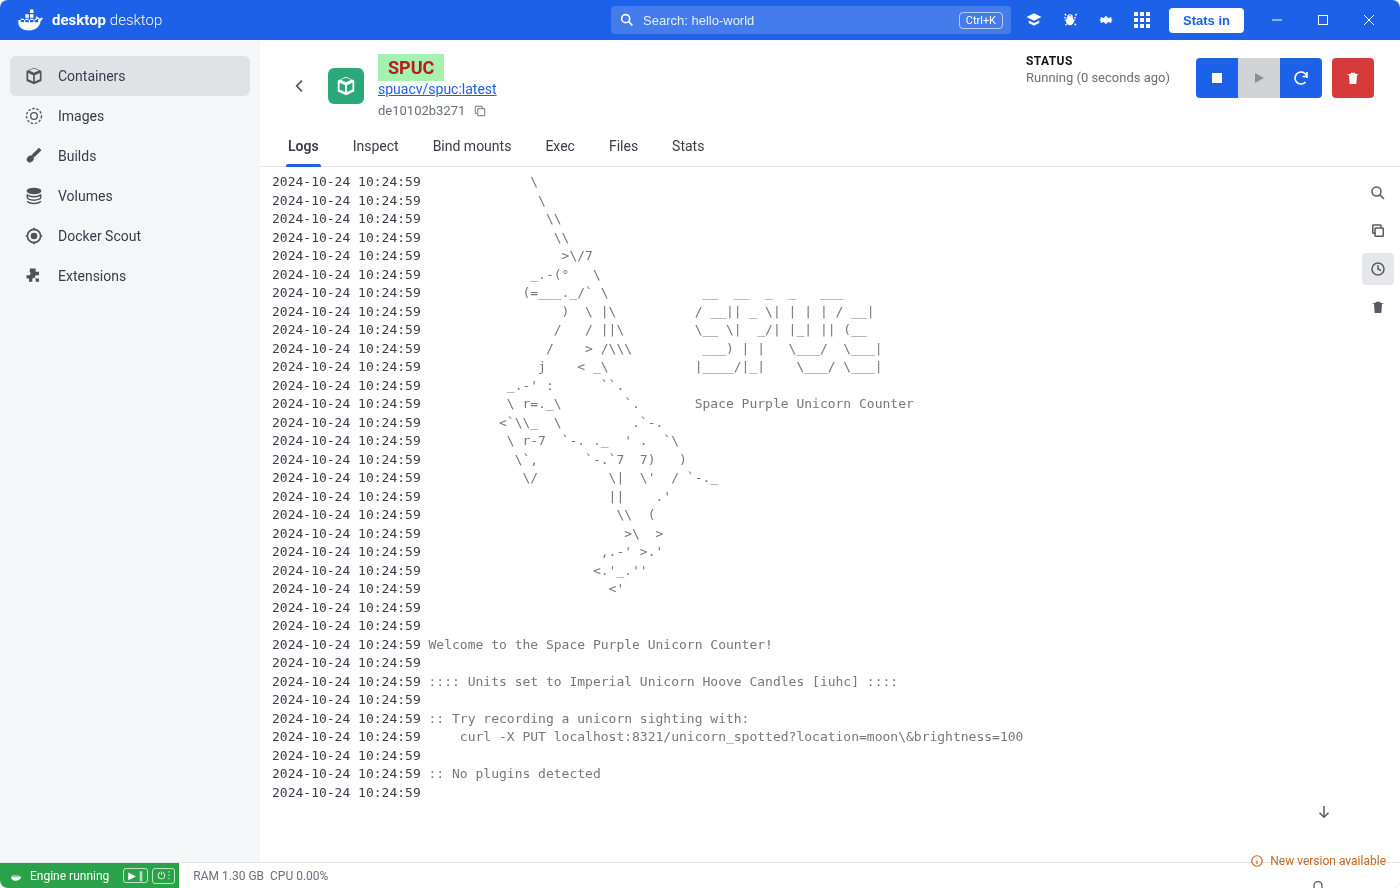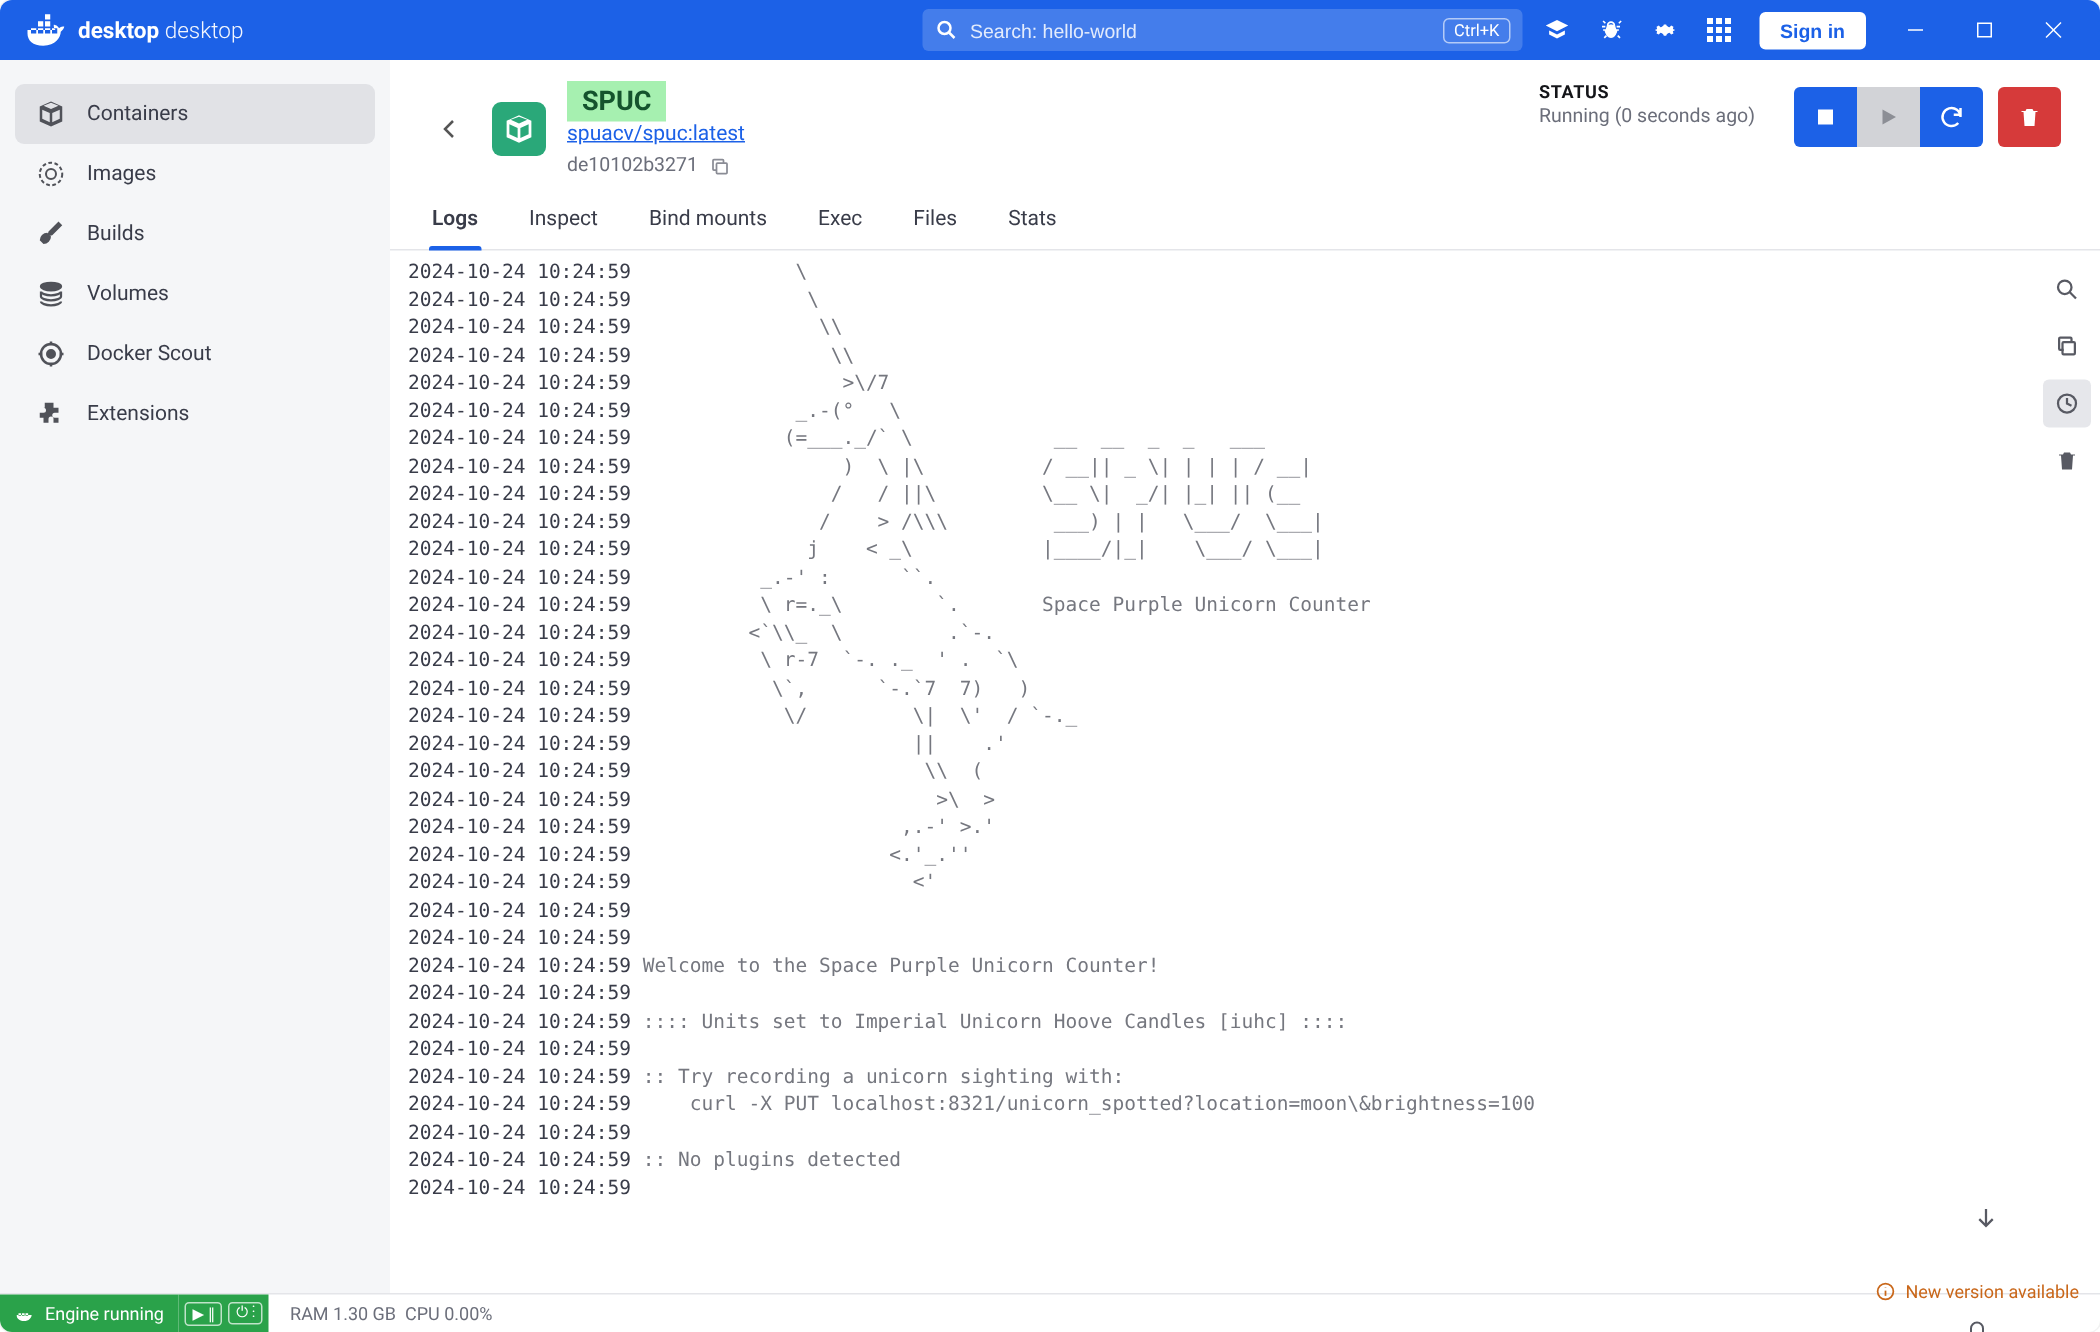--- a/index.html
+++ b/index.html
@@ -29,21 +29,21 @@
 .side-item { display: flex; align-items: center; gap: 14px; padding: 10px 14px; border-radius: 6px; cursor: pointer; color: #393c49; font-size: 14px; }
 .side-item.active { background: #e1e2e6; text-align: right; }
 .side-item .sic { width: 20px; height: 20px; display: flex; align-items: center; justify-content: center; color: #505259; }
 
 .main { flex: 1; display: flex; flex-direction: column; min-width: 0; }
 .header { display: flex; align-items: flex-start; padding: 14px 26px 10px 26px; gap: 14px; }
 .back { width: 28px; height: 28px; display: flex; align-items: center; justify-content: center; cursor: pointer; color: #555; margin-top: 18px; }
 .hicon { width: 36px; height: 36px; background: #2aa879; border-radius: 6px; margin-top: 14px; display: flex; align-items: center; justify-content: center; }
 .hicon svg { width: 22px; height: 22px; fill: #fff; }
 .hinfo { flex: 1; }
-.hname { background: #a6f0b0; color: #14532d; font-weight: 700; font-size: 18px; padding: 3px 10px; display: inline-block; }
+.hname { background: #a6f0b0; color: #b91c1c; font-weight: 700; font-size: 18px; padding: 3px 10px; display: inline-block; }
 .himg { color: #1c61e7; text-decoration: underline; font-size: 14px; margin-top: 0; display: inline-block; cursor: pointer; }
 .hid { color: #6b6e7a; font-size: 13px; margin-top: 6px; display: flex; align-items: center; gap: 8px; }
 .copy-ic { width: 14px; height: 14px; cursor: pointer; color: #8a8c95; }
 .status { margin-right: 12px; }
 .status-lbl { font-size: 12px; font-weight: 700; color: #141519; letter-spacing: .4px; }
 .status-txt { font-size: 13px; color: #6b6e7a; margin-top: 2px; }
 .actions { display: flex; gap: 10px; align-items: flex-start; margin-top: 4px; }
 .btn-grp { display: flex; border-radius: 4px; overflow: hidden; }
 .ab { width: 42px; height: 40px; display: flex; align-items: center; justify-content: center; cursor: pointer; }
 .ab.blue { background: #1c61e7; color: #fff; }
@@ -120,21 +120,21 @@
             <rect x="6" y="0" width="4" height="4"></rect>
             <rect x="12" y="0" width="4" height="4"></rect>
             <rect x="0" y="6" width="4" height="4"></rect>
             <rect x="6" y="6" width="4" height="4"></rect>
             <rect x="12" y="6" width="4" height="4"></rect>
             <rect x="0" y="12" width="4" height="4"></rect>
             <rect x="6" y="12" width="4" height="4"></rect>
             <rect x="12" y="12" width="4" height="4"></rect>
           </svg>
         </span>
-      <button class="signin">Sign in</button>
+      <button class="signin">Stats in</button>
     </div>
     <div class="winbtns">
       <div class="winbtn">
           <svg viewBox="0 0 12 12" stroke="#fff" stroke-width="1">
             <line x1="1" y1="6" x2="11" y2="6"></line>
           </svg>
         </div>
       <div class="winbtn">
           <svg viewBox="0 0 12 12" stroke="#fff" stroke-width="1" fill="none">
             <rect x="1.5" y="1.5" width="9" height="9"></rect>

